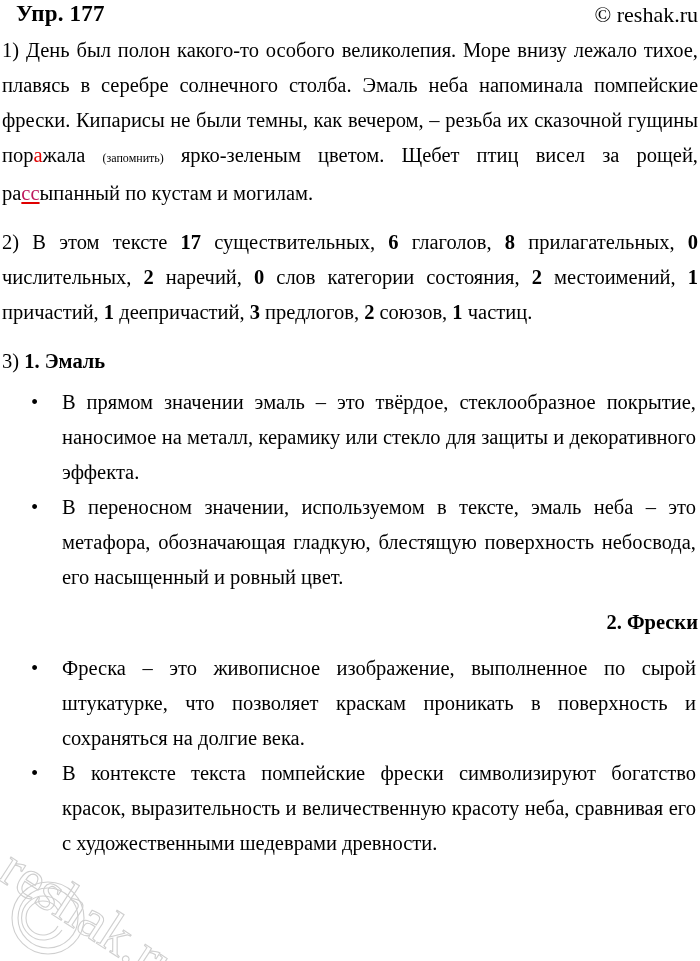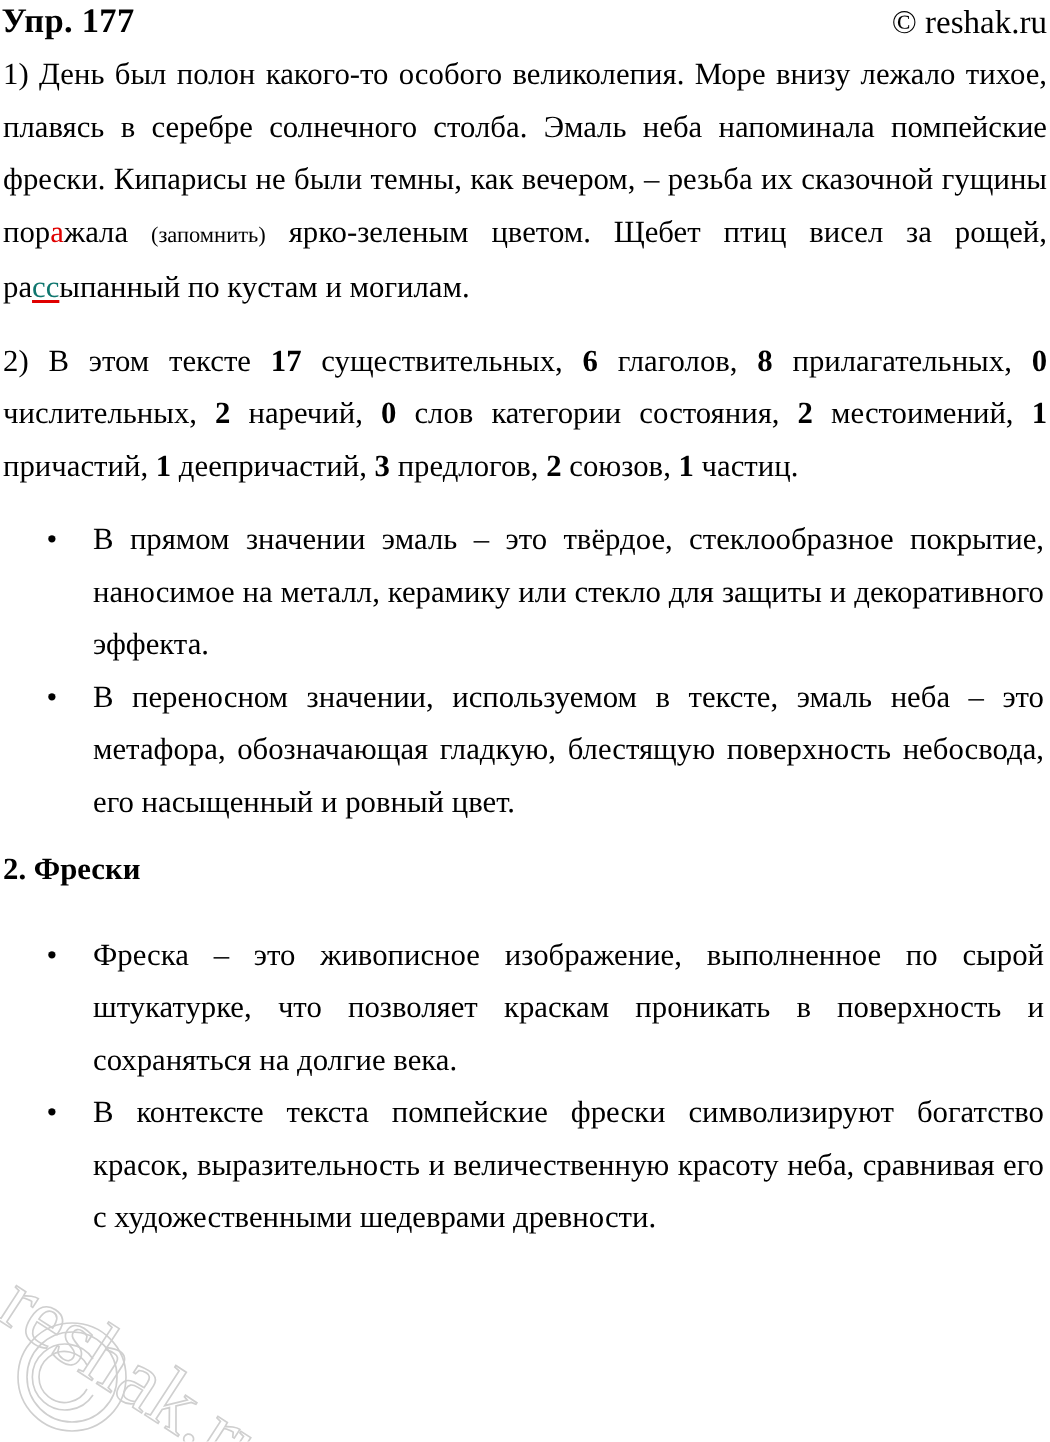--- a/index.html
+++ b/index.html
@@ -26,21 +26,21 @@
   
   .header {
     position: absolute;
     top: 0px;
     left: 0px;
     width: 700px;
     height: 30px;
   }
   .header-title {
     position: absolute;
-    left: 1px;
+    left: 16px;
     top: 0px;
     font-size: 23px;
     font-weight: bold;
     line-height: 28px;
     letter-spacing: 0.2px;
   }
   .header-copyright {
     position: absolute;
     right: 2px;
     top: 1px;
@@ -73,22 +73,23 @@
     line-height: 35px;
     margin: 0 0 6px 0;
     padding: 0 2px;
   }
   .heading b { font-weight: bold; }
 
   .section-heading {
     font-size: 20.5px;
     line-height: 35px;
     font-weight: bold;
-    margin: 0 0 22px 0;
+    margin: 0 0 11px 0;
     padding: 0 2px;
+    text-align: right;
   }
 
   ul.bullets {
     list-style: none;
     margin: 0 0 10px 0;
     padding: 0;
   }
   ul.bullets li {
     position: relative;
     font-size: 20.5px;
@@ -103,22 +104,22 @@
     position: absolute;
     left: 31px;
     top: 0;
     width: 10px;
     line-height: 35px;
     font-size: 20.5px;
   }
 
   b.num { font-weight: bold; margin-top: 24px; }
   .red { color: #e00000; }
-  .red-u { color: #0f766e; text-decoration: underline; text-decoration-color: #e00000; }
-  .small-note { font-size: 15px; }
+  .red-u { color: #be185d; text-decoration: underline; text-decoration-color: #e00000; }
+  .small-note { font-size: 12px; }
 
   
   .watermark {
     position: absolute;
     left: -14px;
     top: 826px;
     width: 210px;
     height: 140px;
     pointer-events: none;
     z-index: 0;
@@ -148,20 +149,21 @@
     <div class="header-title">Упр. 177</div>
     <div class="header-copyright">© reshak.ru</div>
   </div>
 
   <div class="content">
 
     <p class="para"><span>1)</span><span> День был полон какого-то особого великолепия. Море внизу лежало тихое, плавясь в серебре солнечного столба. Эмаль неба напоминала помпейские фрески. Кипарисы не были темны, как вечером, – резьба их сказочной гущины пор</span><span class="red">а</span><span>жала </span><span class="small-note">(запомнить)</span><span> ярко-зеленым цветом. Щебет птиц висел за рощей, ра</span><span class="red-u">сс</span><span>ыпанный по кустам и могилам.</span></p>
 
     <p class="para" id="item2"><span>2)</span><span> В этом тексте </span><span id="counts-slot"><b class="num">17</b><span> существительных, </span><b class="num">6</b><span> глаголов, </span><b class="num">8</b><span> прилагательных, </span><b class="num">0</b><span> числительных, </span><b class="num">2</b><span> наречий, </span><b class="num">0</b><span> слов категории состояния, </span><b class="num">2</b><span> местоимений, </span><b class="num">1</b><span> причастий, </span><b class="num">1</b><span> деепричастий, </span><b class="num">3</b><span> предлогов, </span><b class="num">2</b><span> союзов, </span><b class="num">1</b><span> частиц.</span></span></p>
 
+    <p class="heading"><span>3) </span><b>1. Эмаль</b></p>
 
     <ul class="bullets" id="bullets1">
         <li><span class="bullet-dot">•</span><span>В прямом значении эмаль – это твёрдое, стеклообразное покрытие, наносимое на металл, керамику или стекло для защиты и декоративного эффекта.</span></li>
         <li><span class="bullet-dot">•</span><span>В переносном значении, используемом в тексте, эмаль неба – это метафора, обозначающая гладкую, блестящую поверхность небосвода, его насыщенный и ровный цвет.</span></li>
       </ul>
 
     <p class="section-heading">2. Фрески</p>
 
     <ul class="bullets" id="bullets2">
         <li><span class="bullet-dot">•</span><span>Фреска – это живописное изображение, выполненное по сырой штукатурке, что позволяет краскам проникать в поверхность и сохраняться на долгие века.</span></li>

